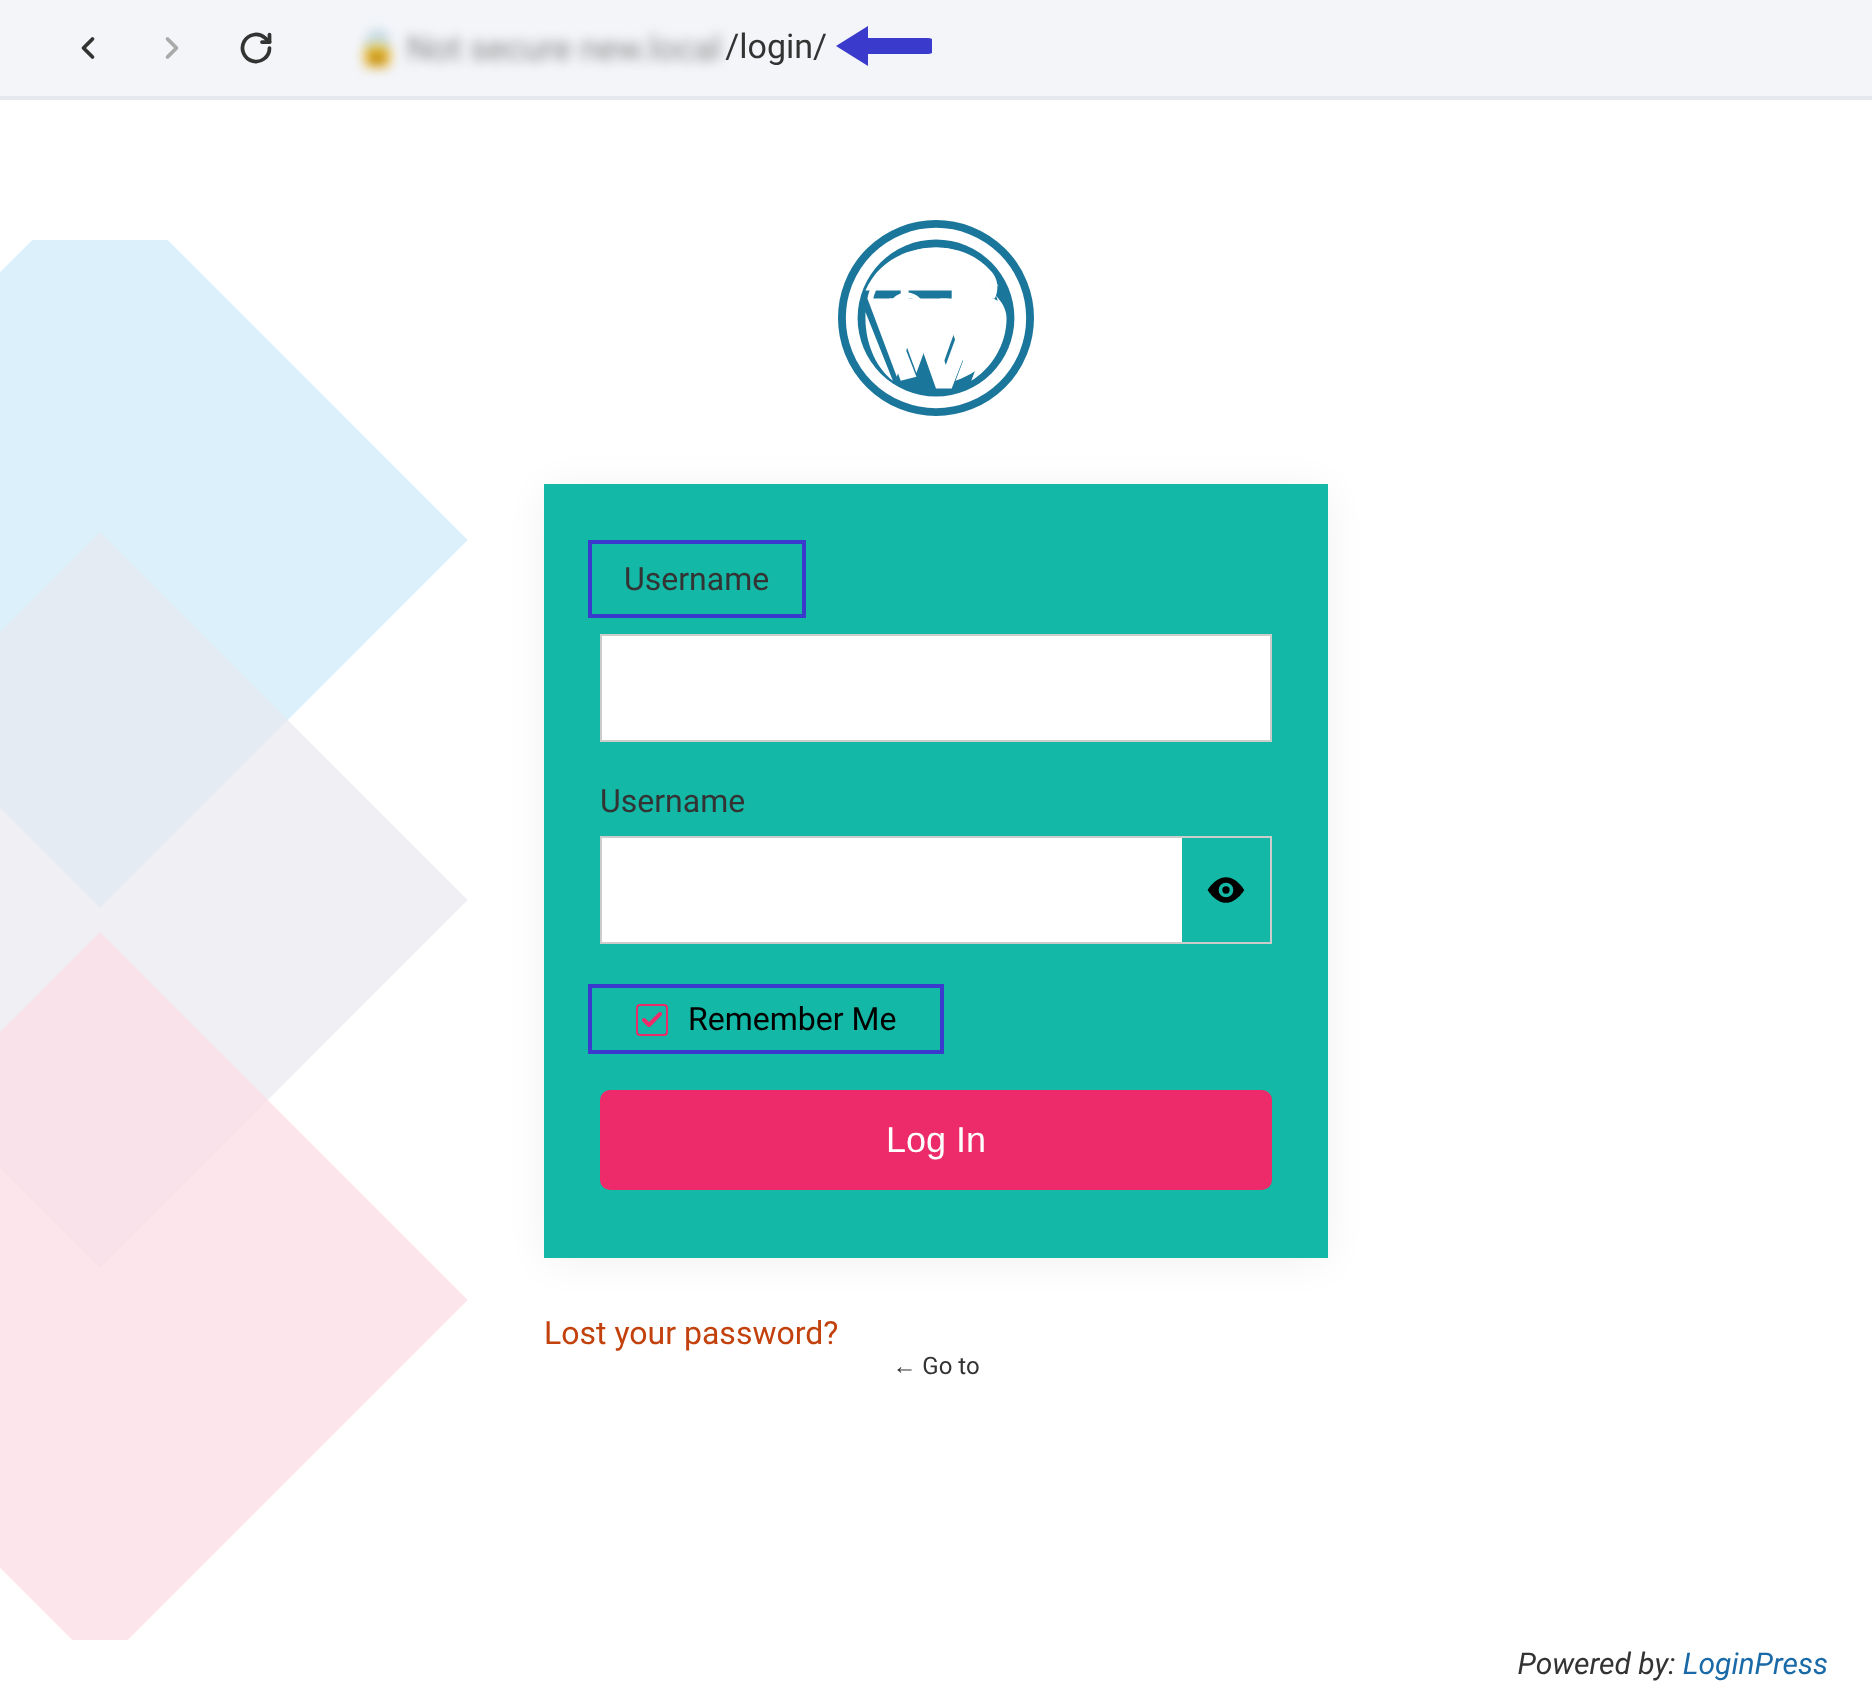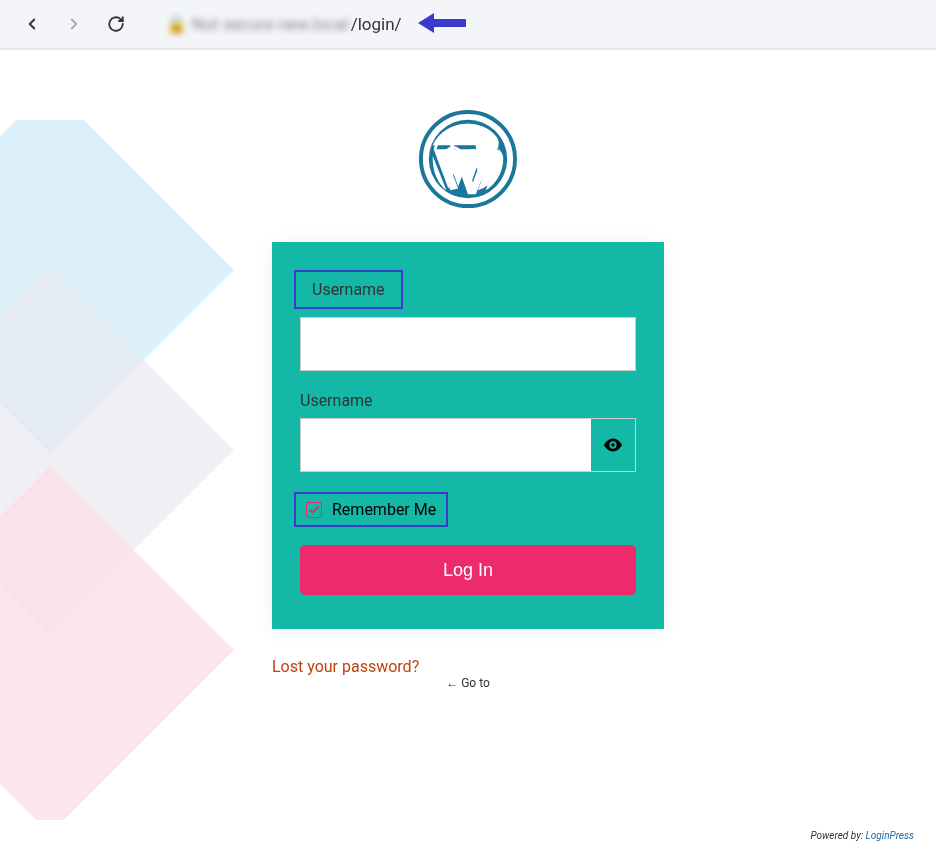--- a/index.html
+++ b/index.html
@@ -9,21 +9,21 @@
       height: 853px;
       background: #fff;
       position: relative;
       overflow: hidden;
     }
     .browser-bar {
       height: 50px;
       background: #f3f5f9;
       display: flex;
       align-items: center;
-      padding: 0 20px;
+      padding: 0 32px;
       border-bottom: 2px solid #e5e8ee;
     }
     .nav-btn {
       width: 24px;
       height: 24px;
       display: flex;
       align-items: center;
       justify-content: center;
       margin-right: 18px;
       cursor: pointer;
@@ -106,21 +106,21 @@
       width: 44px;
       display: flex;
       align-items: center;
       justify-content: center;
       cursor: pointer;
     }
     .remember-wrap {
       border: 2px solid #3a3acc;
       display: inline-flex;
       align-items: center;
-      padding: 6px 10px;
+      padding: 6px 22px;
       margin-left: -6px;
       margin-bottom: 18px;
     }
     .checkbox {
       width: 16px;
       height: 16px;
       border: 1.5px solid #ed2b6a;
       border-radius: 2px;
       display: flex;
       align-items: center;
@@ -152,21 +152,21 @@
     }
     .go-to {
       text-align: center;
       color: #333;
       font-size: 12px;
     }
     .footer {
       position: absolute;
       bottom: 12px;
       right: 22px;
-      font-size: 10px;
+      font-size: 15px;
       font-style: italic;
       color: #333;
     }
     .footer a {
       color: #1a6aa8;
       text-decoration: none;
       cursor: pointer;
     }
   </style>
 </head>

